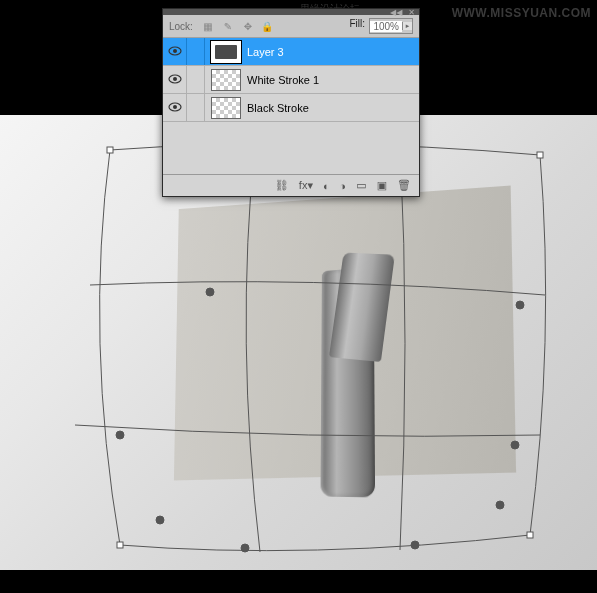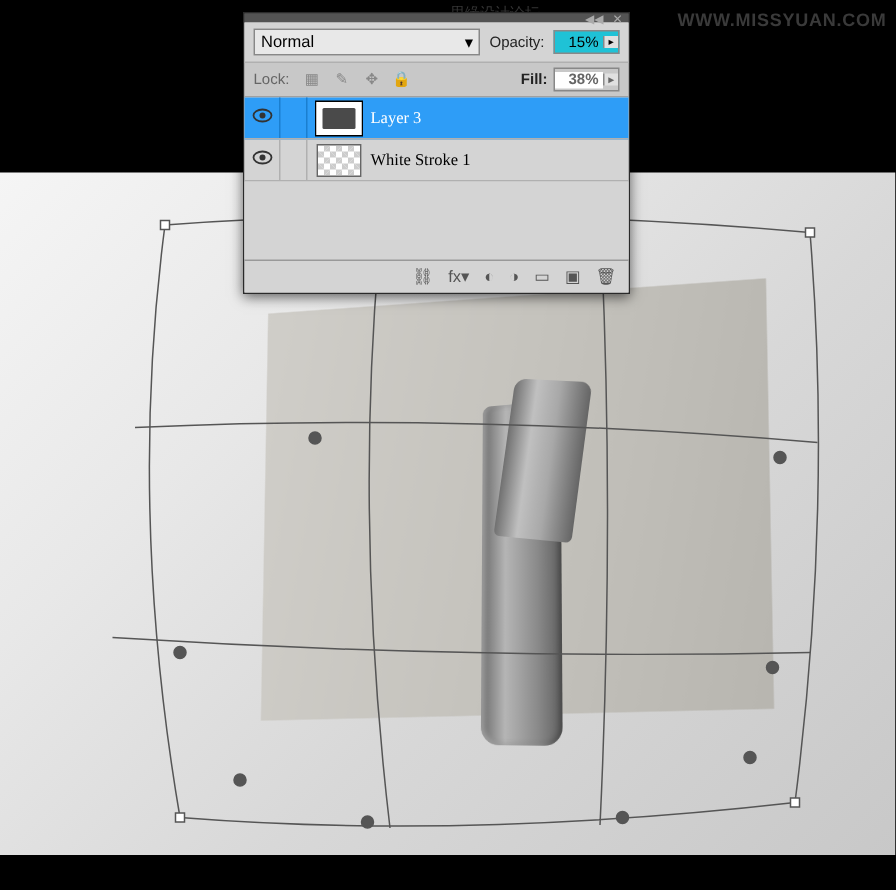--- a/index.html
+++ b/index.html
@@ -177,22 +177,22 @@
       align-items: center;
       padding: 3px 6px;
       background: #c8c8c8;
       border-bottom: 1px solid #a0a0a0;
       gap: 8px;
       font-size: 10px;
       color: #666;
     }
     .lock-icons { display: flex; gap: 6px; }
     .lock-icons span { width: 14px; text-align: center; color: #888; }
-    .lock-row .fill-group { margin-left: auto; display: flex; align-items: center; gap: 4px; font-weight: bold; }
-    .layers-list { background: #d4d4d4; font-family: Liberation Serif, serif; }
+    .lock-row .fill-group { margin-left: auto; display: flex; gap: 4px; }
+    .layers-list { background: #d4d4d4; }
     .layer-row {
       display: flex;
       align-items: center;
       height: 28px;
       border-bottom: 1px solid #b0b0b0;
     }
     .layer-row.selected { background: #2e9df7; color: #fff; }
     .eye-col {
       width: 24px;
       text-align: center;
@@ -291,43 +291,32 @@
     </svg>
   </div>
 </div>
 
 <div class="panel">
   <div class="panel-top">
     <span>◀◀</span>
     <span>✕</span>
   </div>
   <div class="panel-body">
-    <div class="options-row">
-      <div class="blend-select">
-        <span>Normal</span>
-        <span>▾</span>
-      </div>
-      <span class="opacity-label">Opacity:</span>
-      <div class="pct-input highlight">
-        <div class="pct-val">15%</div>
-        <div class="pct-arrow">▸</div>
-      </div>
-    </div>
     <div class="lock-row">
       <span>Lock:</span>
       <div class="lock-icons">
         <span>▦</span>
         <span>✎</span>
         <span>✥</span>
         <span>🔒</span>
       </div>
       <div class="fill-group">
         <span class="fill-label">Fill:</span>
         <div class="pct-input">
-          <div class="pct-val" style="background:#fff">38%</div>
+          <div class="pct-val" style="background:#fff">100%</div>
           <div class="pct-arrow">▸</div>
         </div>
       </div>
     </div>
     <div class="layers-list">
 
       <div class="layer-row selected">
         <div class="eye-col">
           <span class="eye-icon"><svg viewBox="0 0 14 10">
                 <ellipse cx="7" cy="5" rx="6" ry="4" fill="none" stroke="#333" stroke-width="1.2"></ellipse>
@@ -345,20 +334,31 @@
           <span class="eye-icon"><svg viewBox="0 0 14 10">
                 <ellipse cx="7" cy="5" rx="6" ry="4" fill="none" stroke="#333" stroke-width="1.2"></ellipse>
                 <circle cx="7" cy="5" r="2" fill="#333"></circle>
               </svg></span>
         </div>
         <div class="link-col"></div>
         <div class="thumb checker"></div>
         <span class="layer-name">White Stroke 1</span>
       </div>
 
+      <div class="layer-row">
+        <div class="eye-col">
+          <span class="eye-icon"><svg viewBox="0 0 14 10">
+                <ellipse cx="7" cy="5" rx="6" ry="4" fill="none" stroke="#333" stroke-width="1.2"></ellipse>
+                <circle cx="7" cy="5" r="2" fill="#333"></circle>
+              </svg></span>
+        </div>
+        <div class="link-col"></div>
+        <div class="thumb checker"></div>
+        <span class="layer-name">Black Stroke</span>
+      </div>
 
       <div class="empty-area"></div>
     </div>
     <div class="panel-footer">
       <span>⛓</span>
       <span>fx▾</span>
       <span>◐</span>
       <span>◑</span>
       <span>▭</span>
       <span>▣</span>

